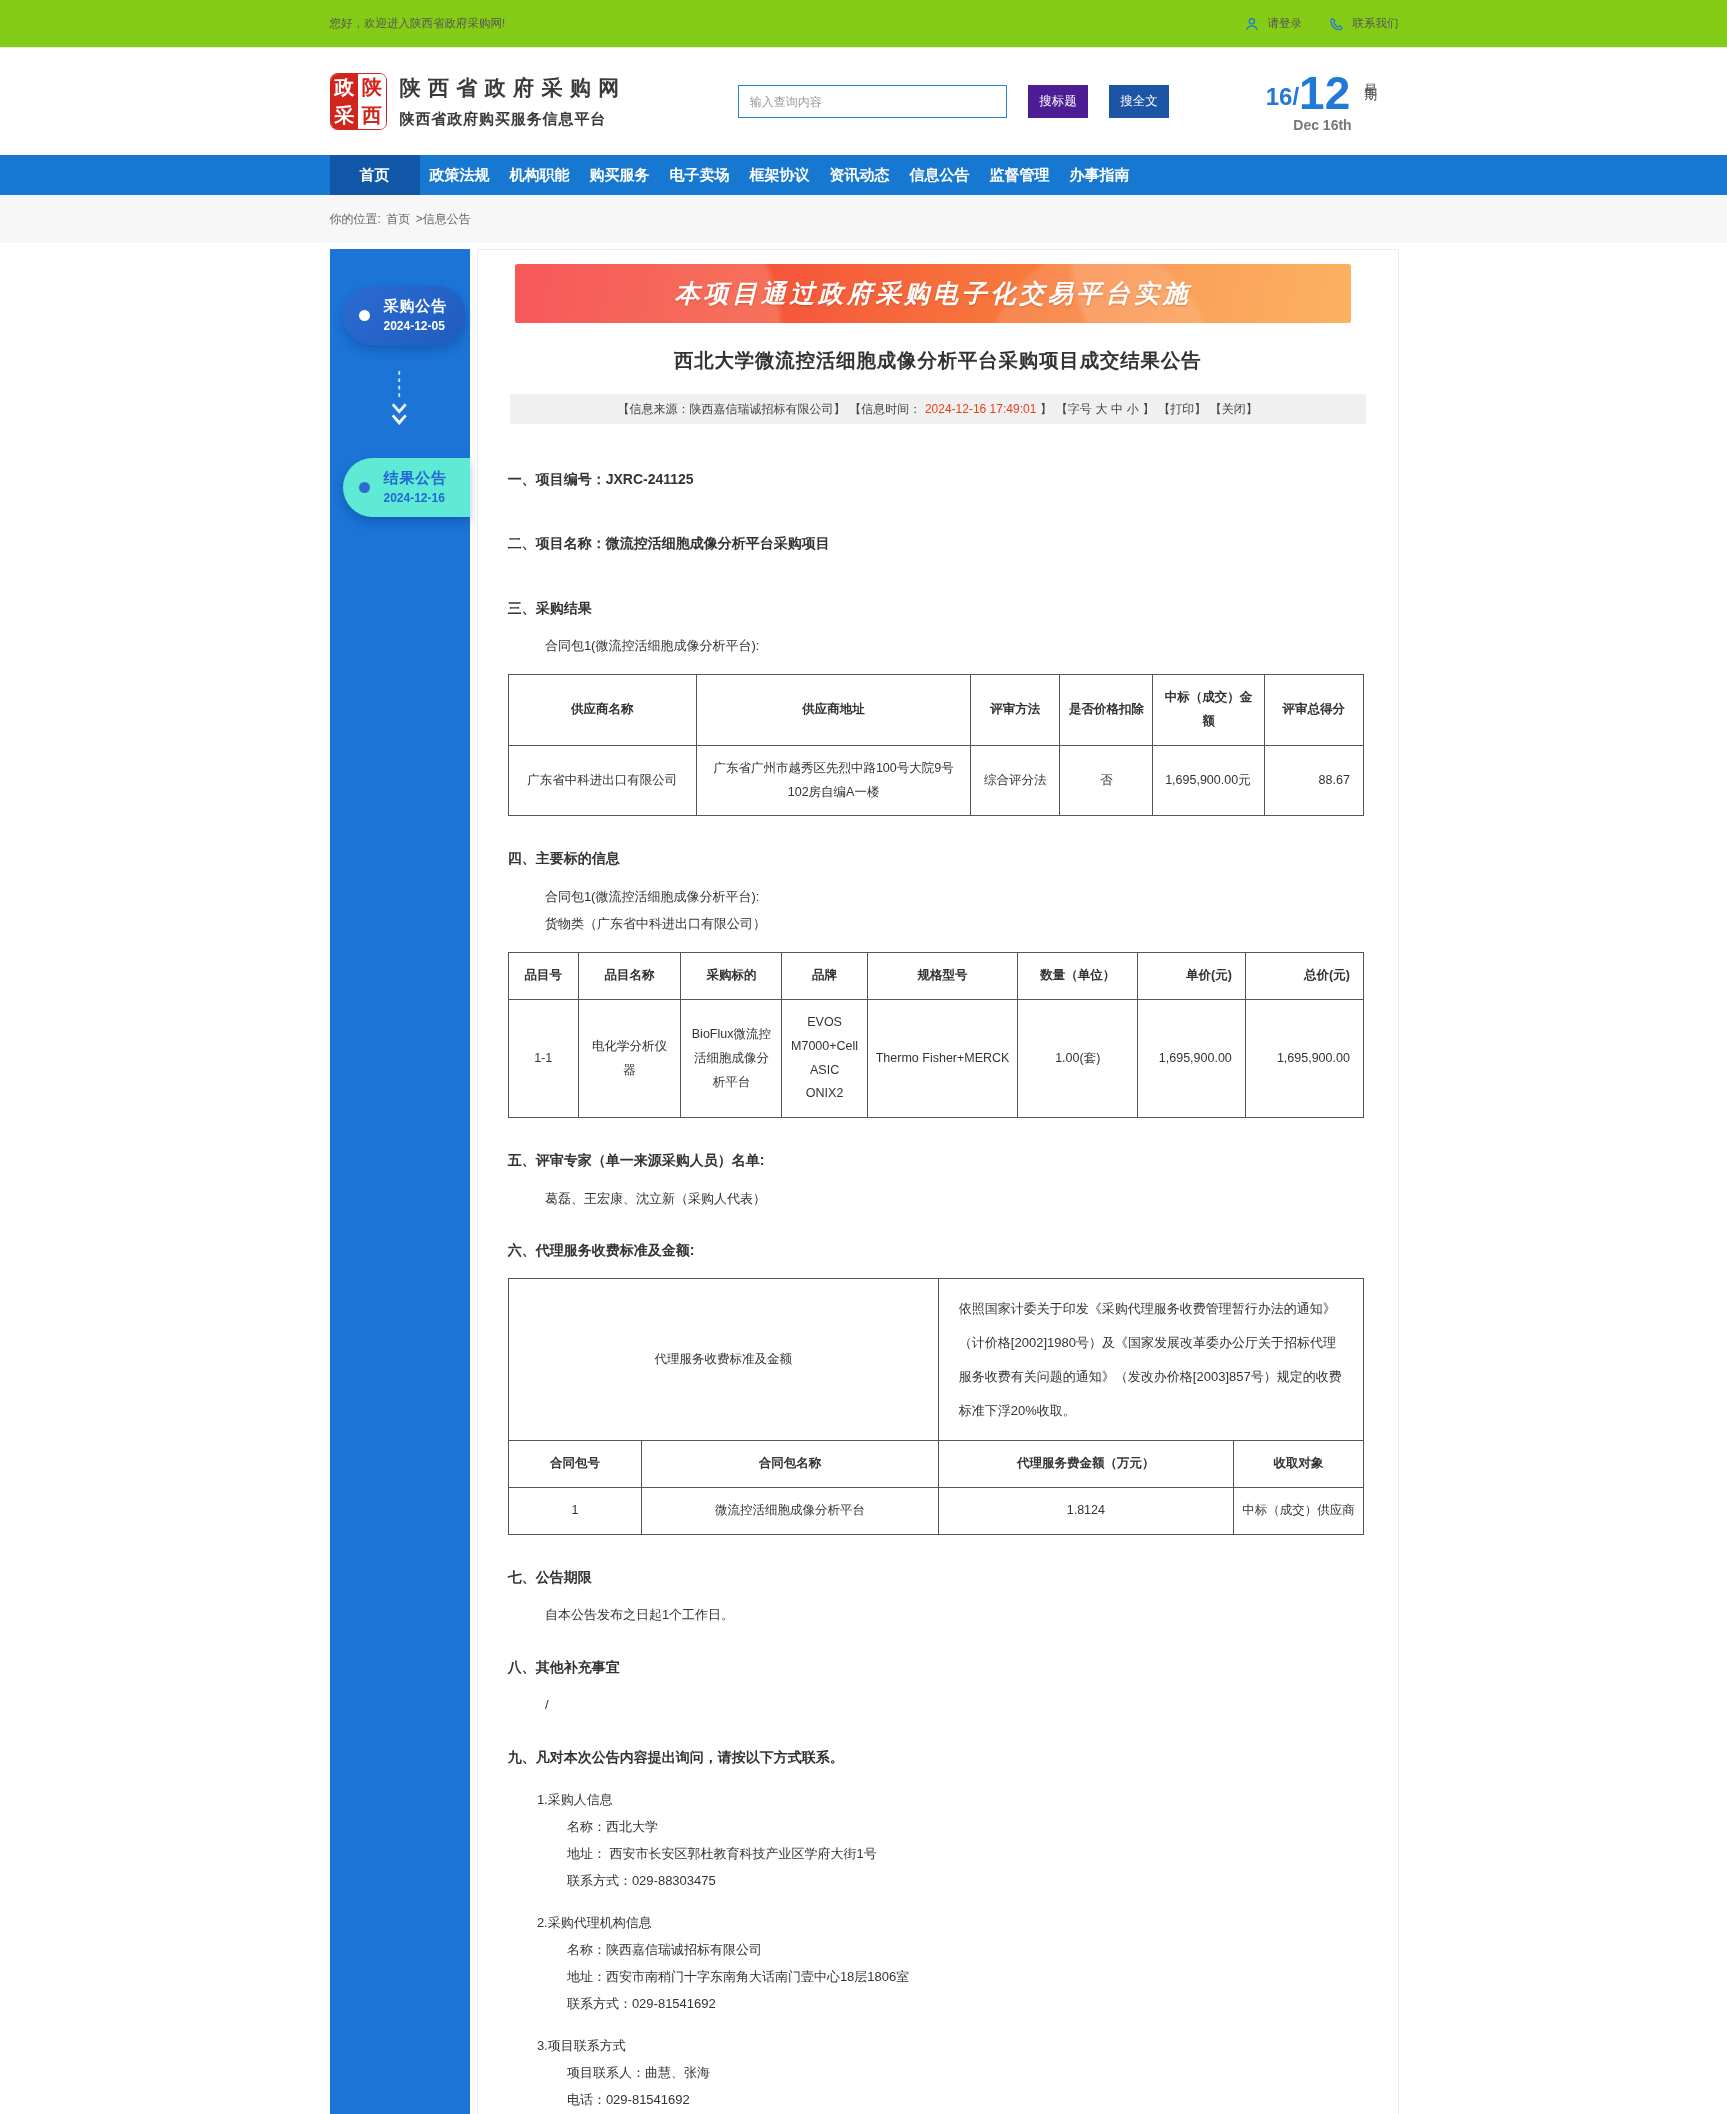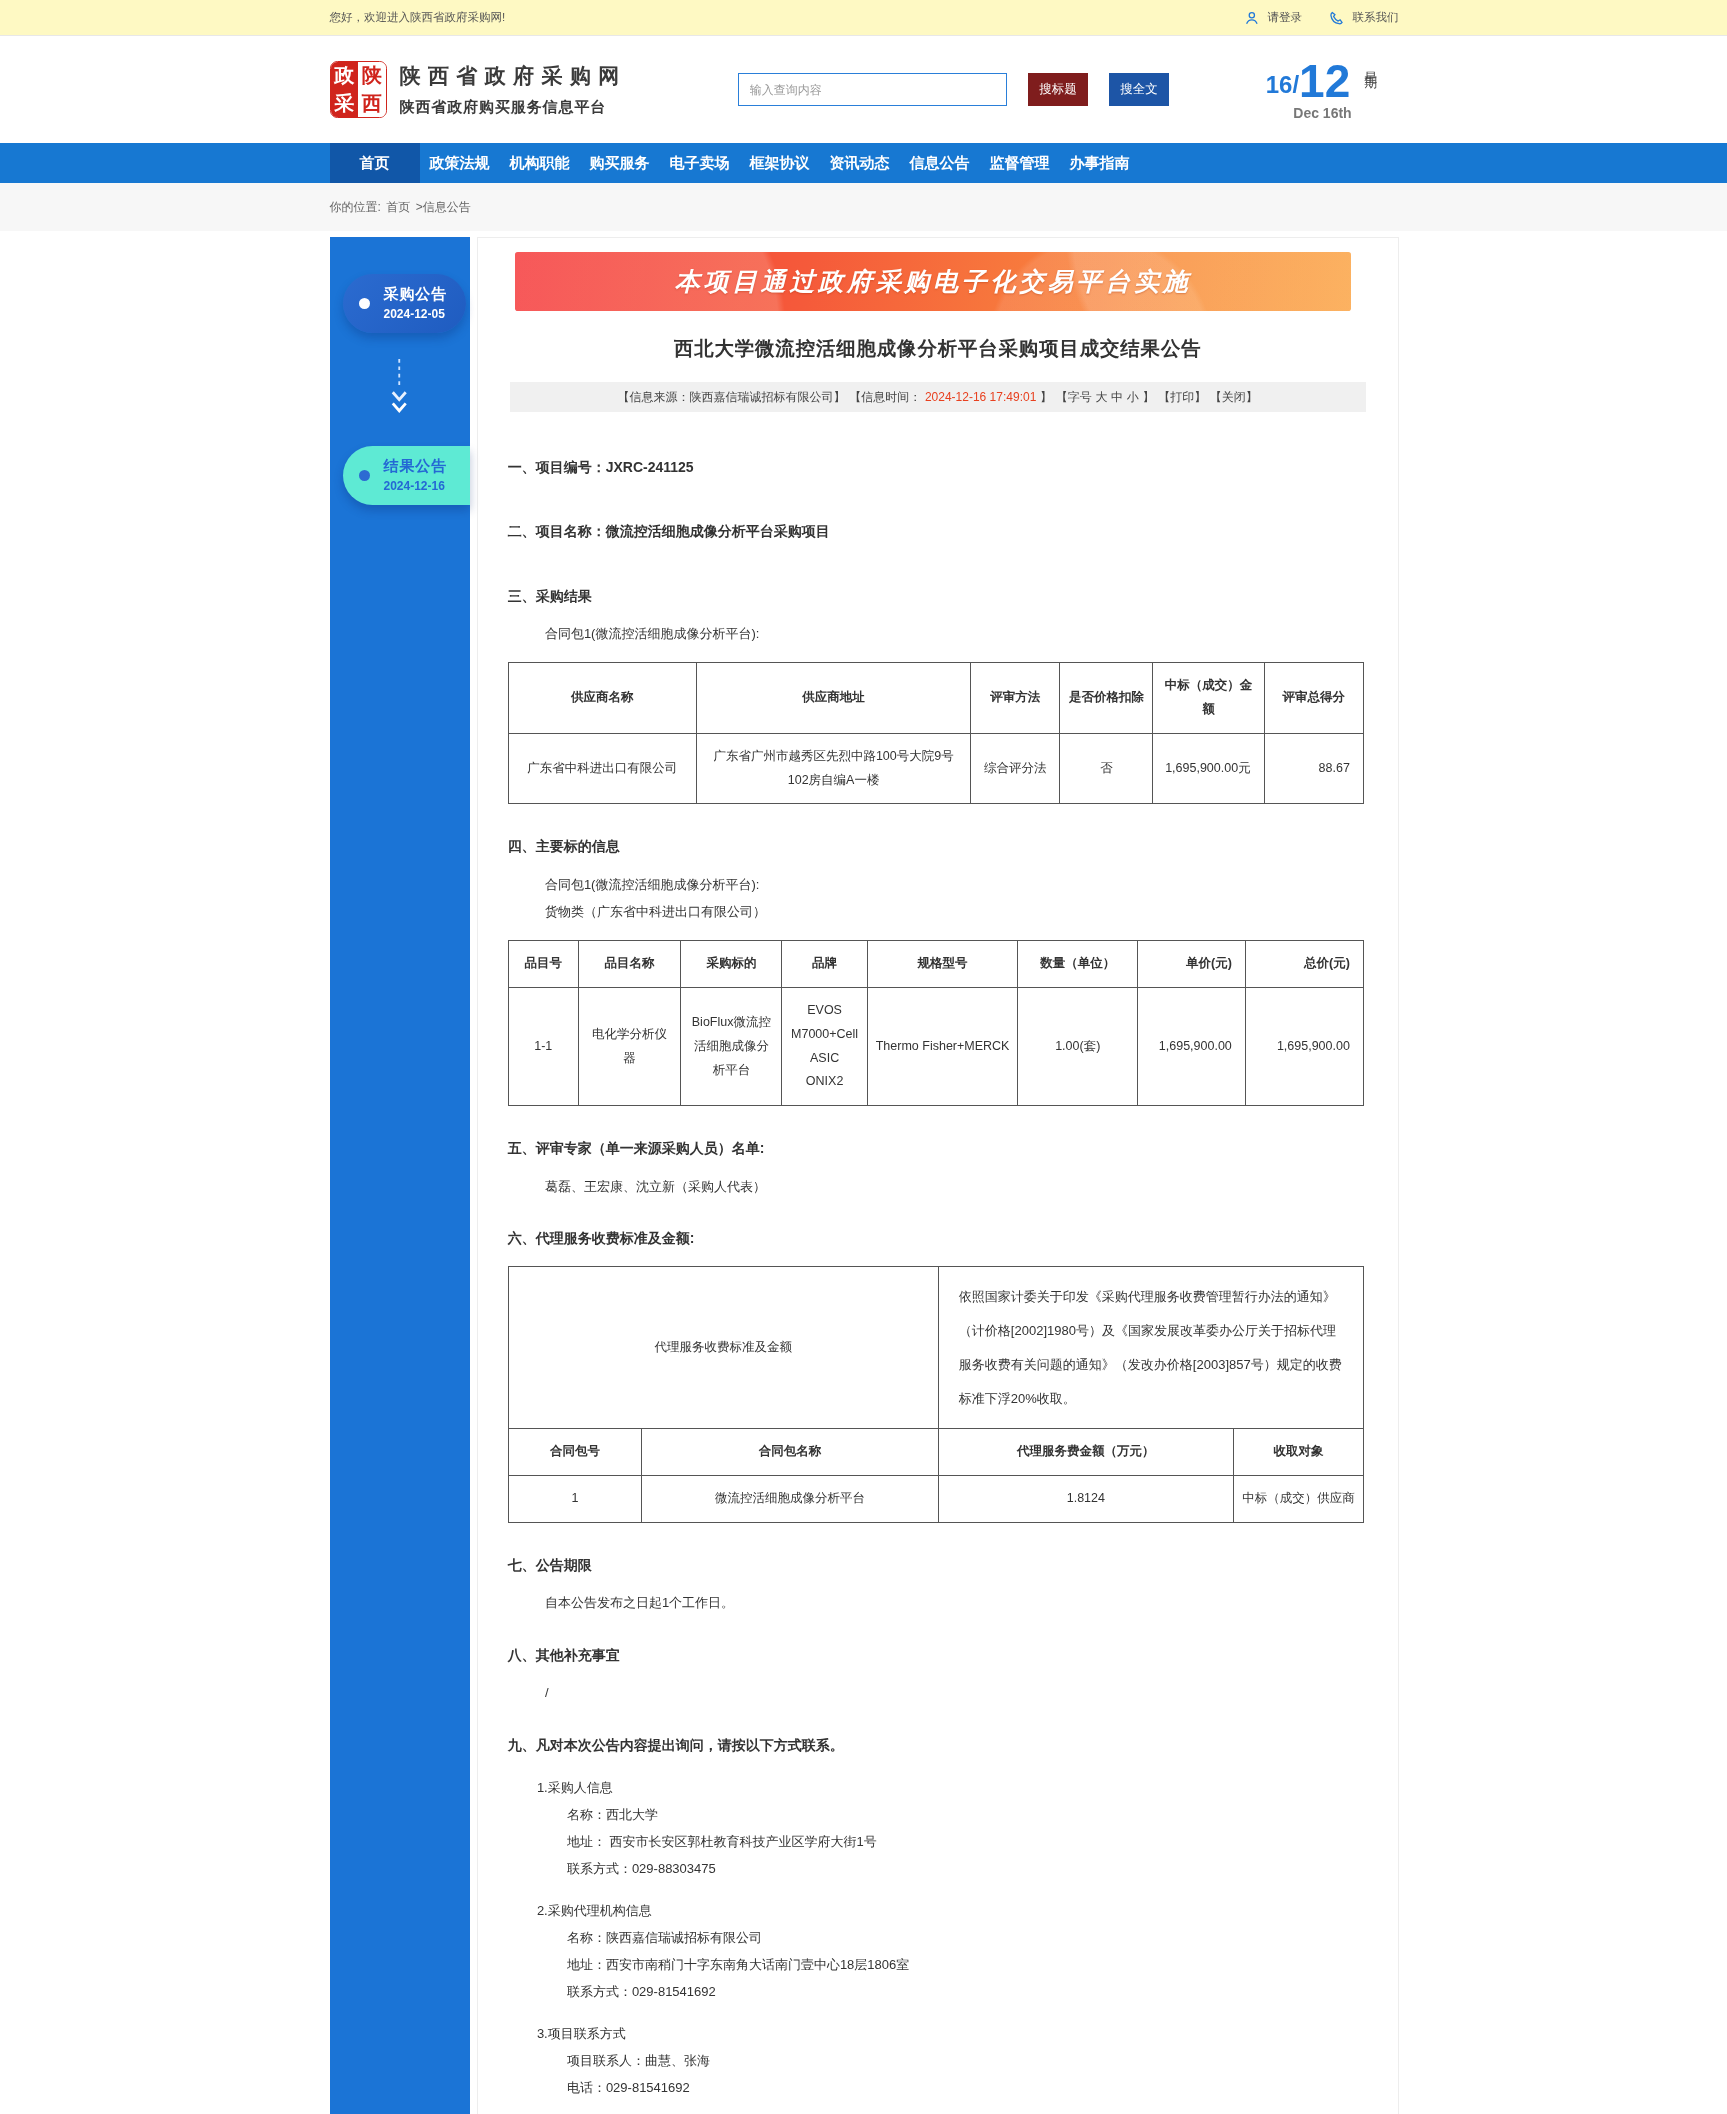--- a/index.html
+++ b/index.html
@@ -5,21 +5,21 @@
   * { box-sizing: border-box; margin: 0; padding: 0; }
   html,body { background:#fff; }
   body {
     width: 1728px;
     font-family: "Liberation Sans", "DejaVu Sans", sans-serif;
     color:#333;
   }
   .inner { width: 1069px; margin: 0 auto; }
 
   
-  .topbar { height:36px; background:#fef9c3; border-bottom:0.9px solid #e8e8e8; }
+  .topbar { height:48px; background:#84cc16; border-bottom:0.9px solid #e8e8e8; }
   .topbar .inner { height:100%; display:flex; align-items:center; justify-content:space-between; }
   .welcome { font-size:11.5px; color:#555; }
   .topbar-right { display:flex; align-items:center; gap:7.4px; font-size:11.5px; color:#555; }
   .topbar-right a { color:#555; text-decoration:none; cursor:pointer; }
   .tb-icon { width:15.7px; height:15.7px; display:inline-block; }
   .gap-l { margin-left:20px; }
 
   
   header { height:107px; background:#fff; }
   header .inner { height:100%; display:flex; align-items:center; }
@@ -30,21 +30,21 @@
   .seal .red-bg { background:#d0241c; color:#fff; }
   .seal .red-fg { background:#fff; color:#d0241c; }
   .site-name { font-size:21px; font-weight:bold; color:#3a3a3a; letter-spacing:7.4px; }
   .site-sub { font-size:15px; font-weight:bold; color:#3a3a3a; margin-top:7.4px; letter-spacing:0.9px; }
   .searchbar { display:flex; align-items:center; margin-left:111px;gap:16px; }
   .searchbar input { width:269px; height:33px; border:0.9px solid #2a7fd9; padding:0 11px; font-size:12px;
                      color:#333; outline:none; font-family:inherit; }
   .searchbar input::placeholder { color:#999; }
   .searchbar button { height:33px; border:none; color:#fff; font-size:12.5px; padding:0 11px; cursor:pointer;
                       font-family:inherit; }
-  .btn-title { background:#7f1d1d; margin-left:5.5px; }
+  .btn-title { background:#4c1d95; margin-left:5.5px; }
   .btn-full  { background:#1d55a6; margin-left:5.5px; }
   .datebox { margin-left:97px; text-align:center; }
   .date-main { display:flex; align-items:flex-start; justify-content:center; }
   .d-day { color:#2179d8; font-weight:bold; font-size:24px; margin-top:13px; }
   .d-month { color:#2179d8; font-weight:bold; font-size:46px; line-height:1; }
   .d-week { writing-mode:vertical-rl; font-size:13px; color:#444; margin-left:11px; letter-spacing:4.6px; margin-top:3.7px;}
   .d-en { color:#777; font-weight:bold; font-size:14px; margin-top:1.8px; }
 
   
   nav { background:#1778d2; height:40px; }

